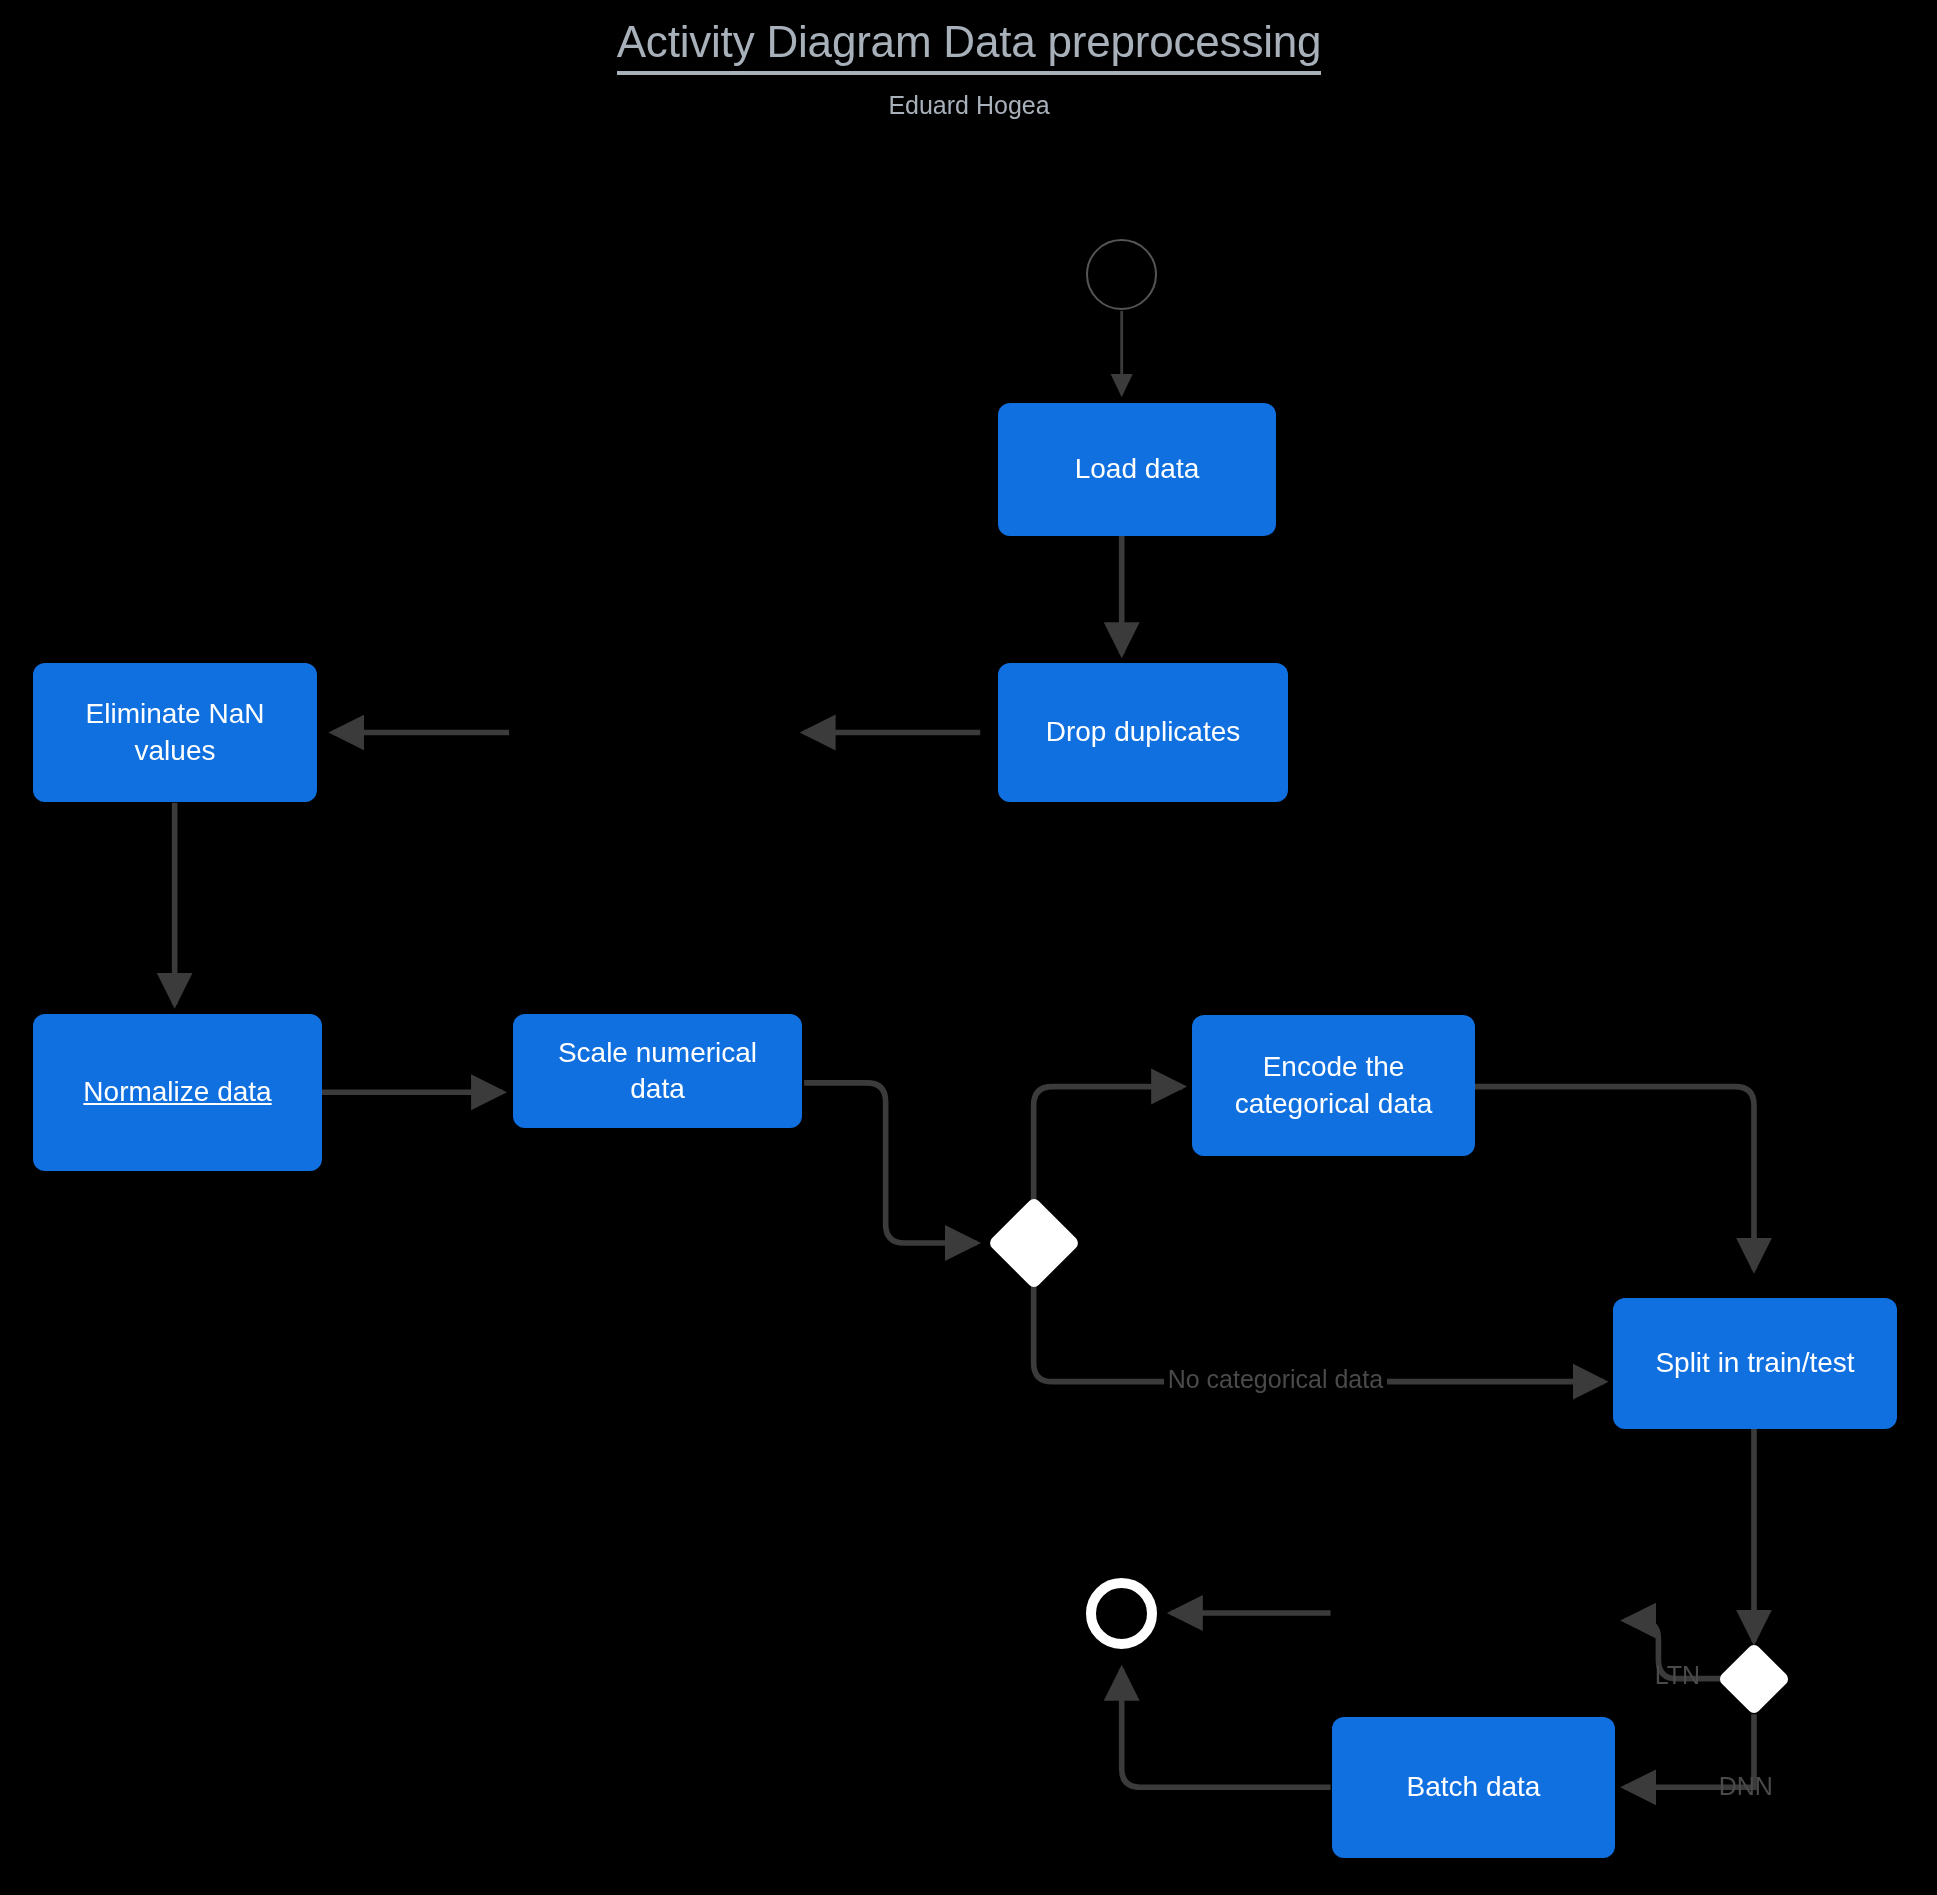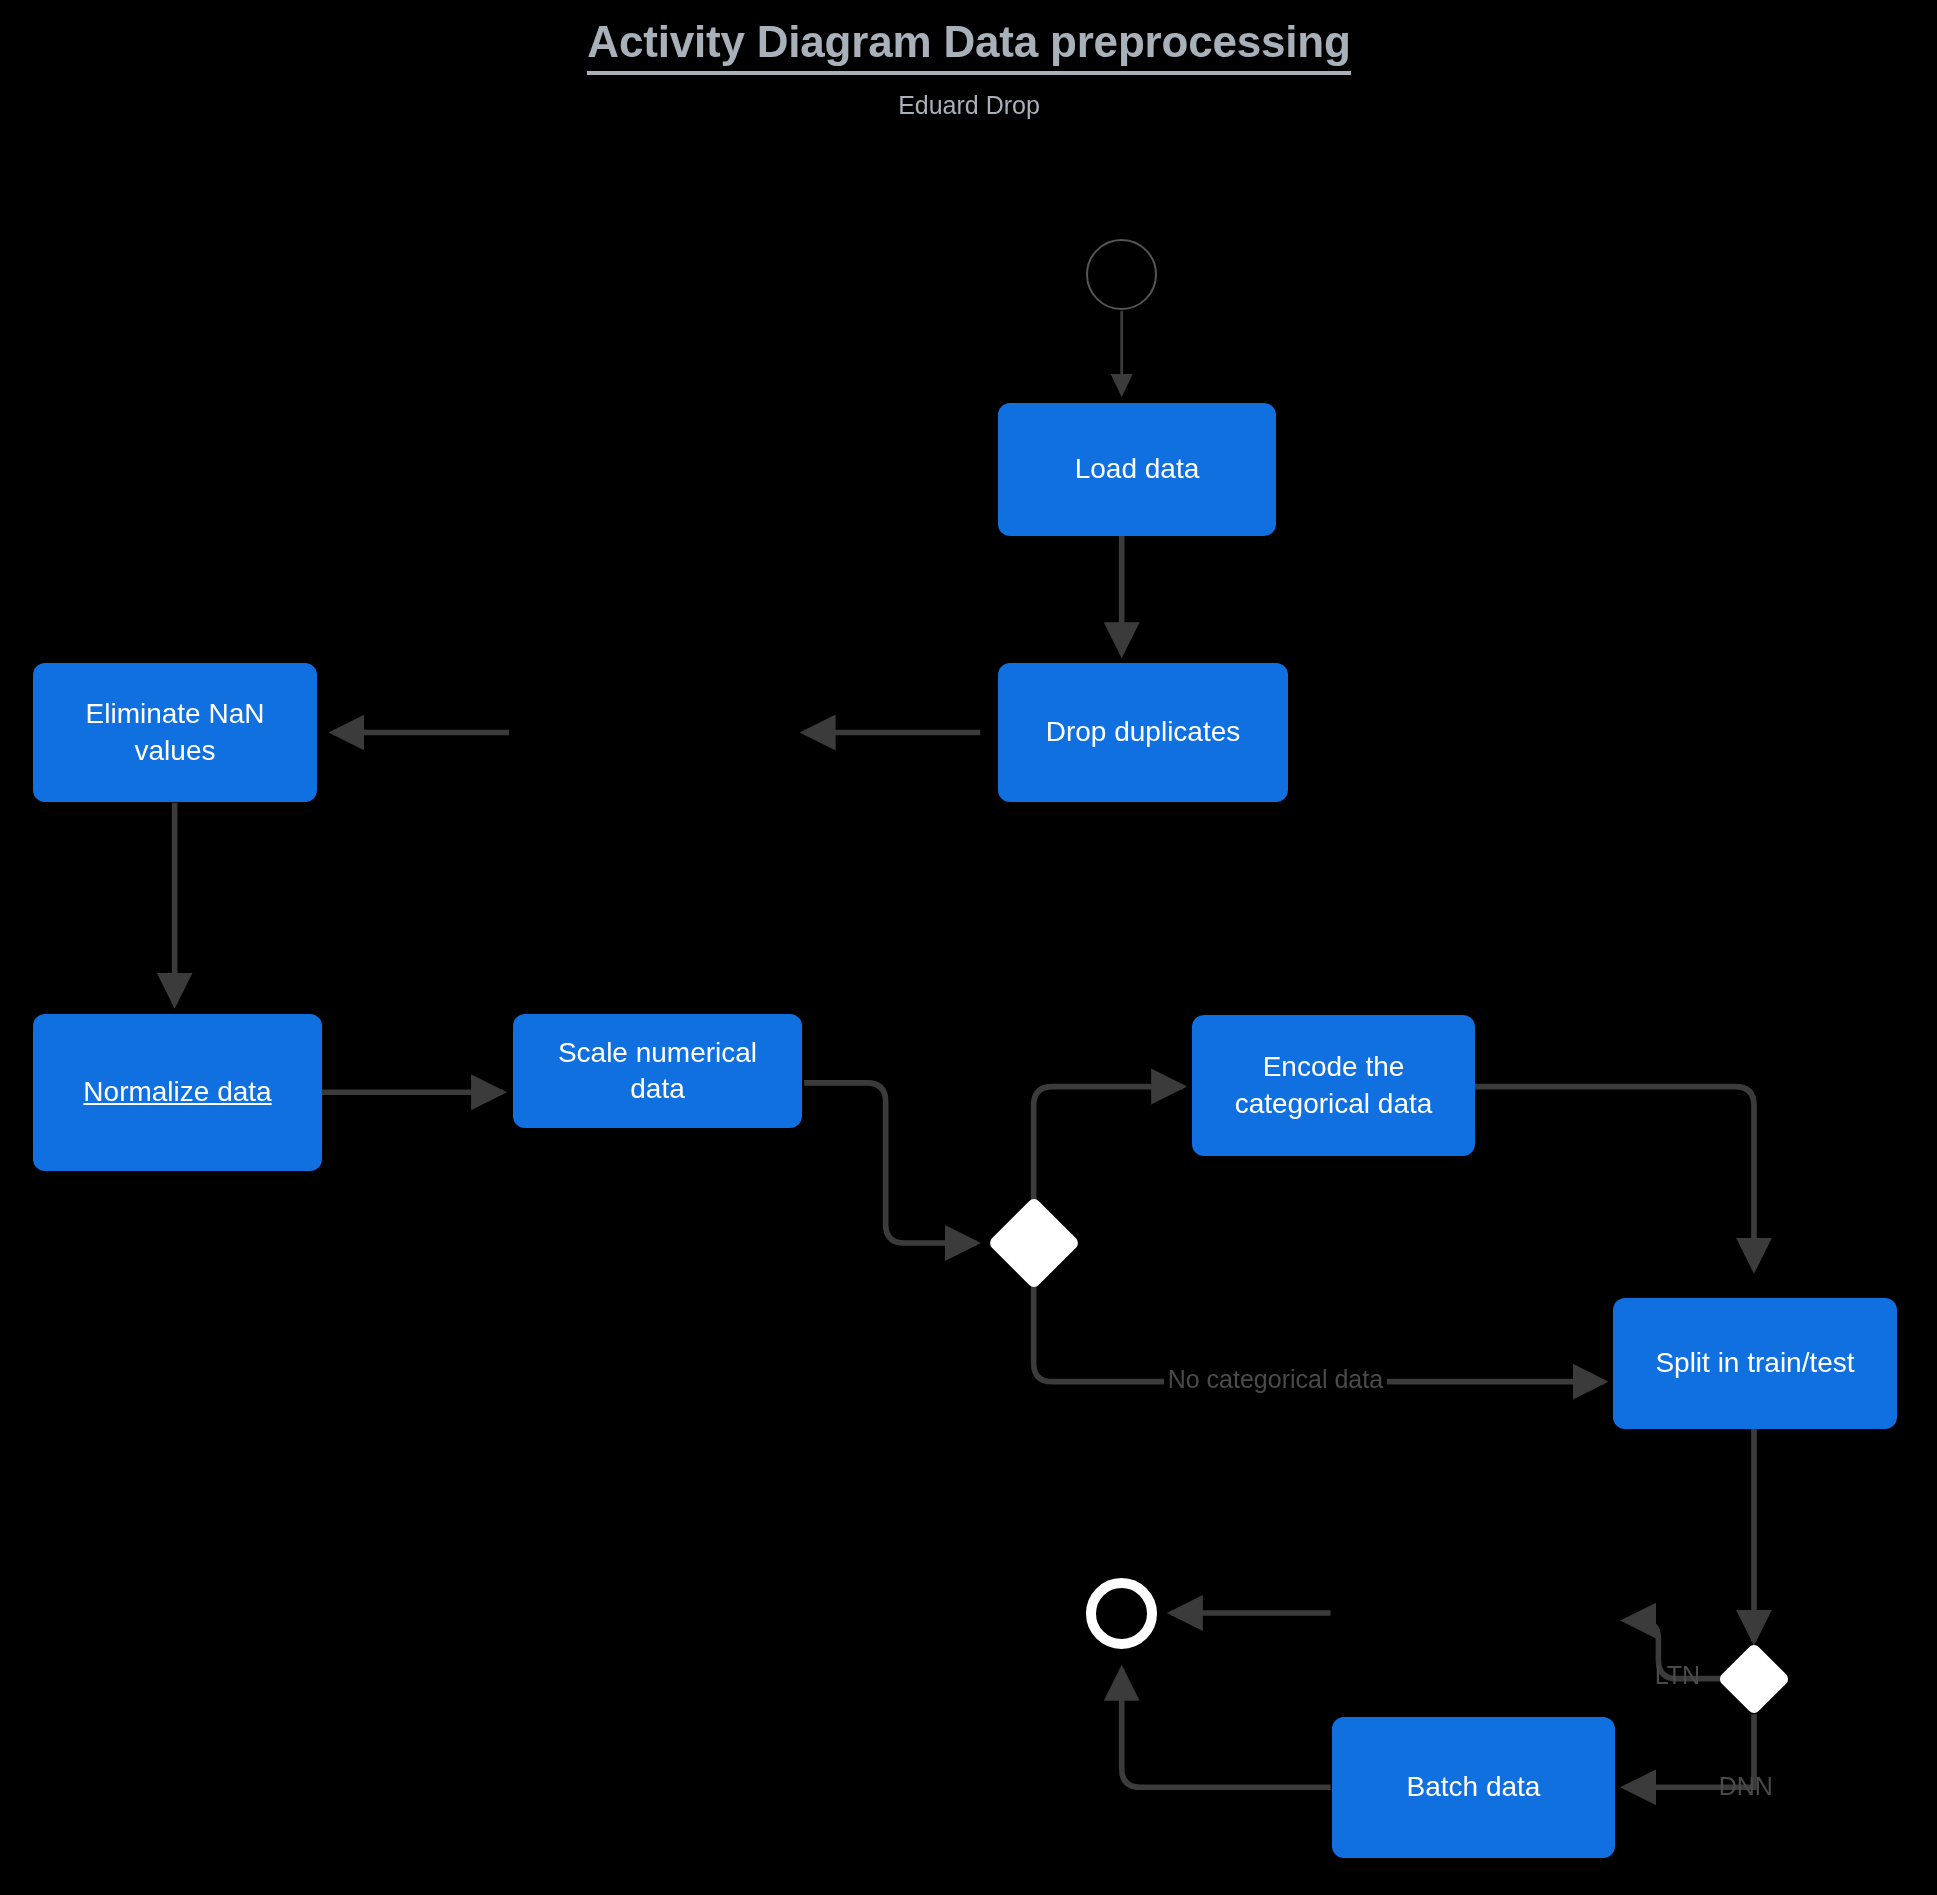--- a/index.html
+++ b/index.html
@@ -33,21 +33,21 @@
     position: absolute;
     left: 0;
     top: 0;
     width: 1938px;
     text-align: center;
     pointer-events: none;
   }
   .diagram-title {
     display: inline-block;
     font-size: 44px;
-    font-weight: bold;
+    font-weight: normal;
     color: #a8b0ba;
     border-bottom: 4.7px solid #a8b0ba;
     padding: 0 0 5.6px 0;
     line-height: 1.05;
     letter-spacing: -0.2px;
   }
   .title-wrap {
     position: absolute;
     left: 0;
     top: 19px;
@@ -111,21 +111,21 @@
 </style>
 </head>
 <body>
 
 <div id="canvas">
 
   <div class="header">
     <div class="title-wrap">
       <span class="diagram-title">Activity Diagram Data preprocessing</span>
     </div>
-    <div class="diagram-subtitle">Eduard Drop</div>
+    <div class="diagram-subtitle">Eduard Hogea</div>
   </div>
 
   <svg id="wires" viewBox="0 0 2068 2023" xmlns="http://www.w3.org/2000/svg">
     <defs>
       <marker id="arrowhead" markerWidth="7" markerHeight="7" refX="5.6" refY="3.5" orient="auto" markerUnits="strokeWidth">
         <path d="M0,0.3 L6.4,3.5 L0,6.7 z" fill="#3b3b3b"></path>
       </marker>
       <marker id="arrowhead-thin" markerWidth="9" markerHeight="9" refX="7.4" refY="4.5" orient="auto" markerUnits="strokeWidth">
         <path d="M0,0.5 L8.4,4.5 L0,8.5 z" fill="#3b3b3b"></path>
       </marker>

